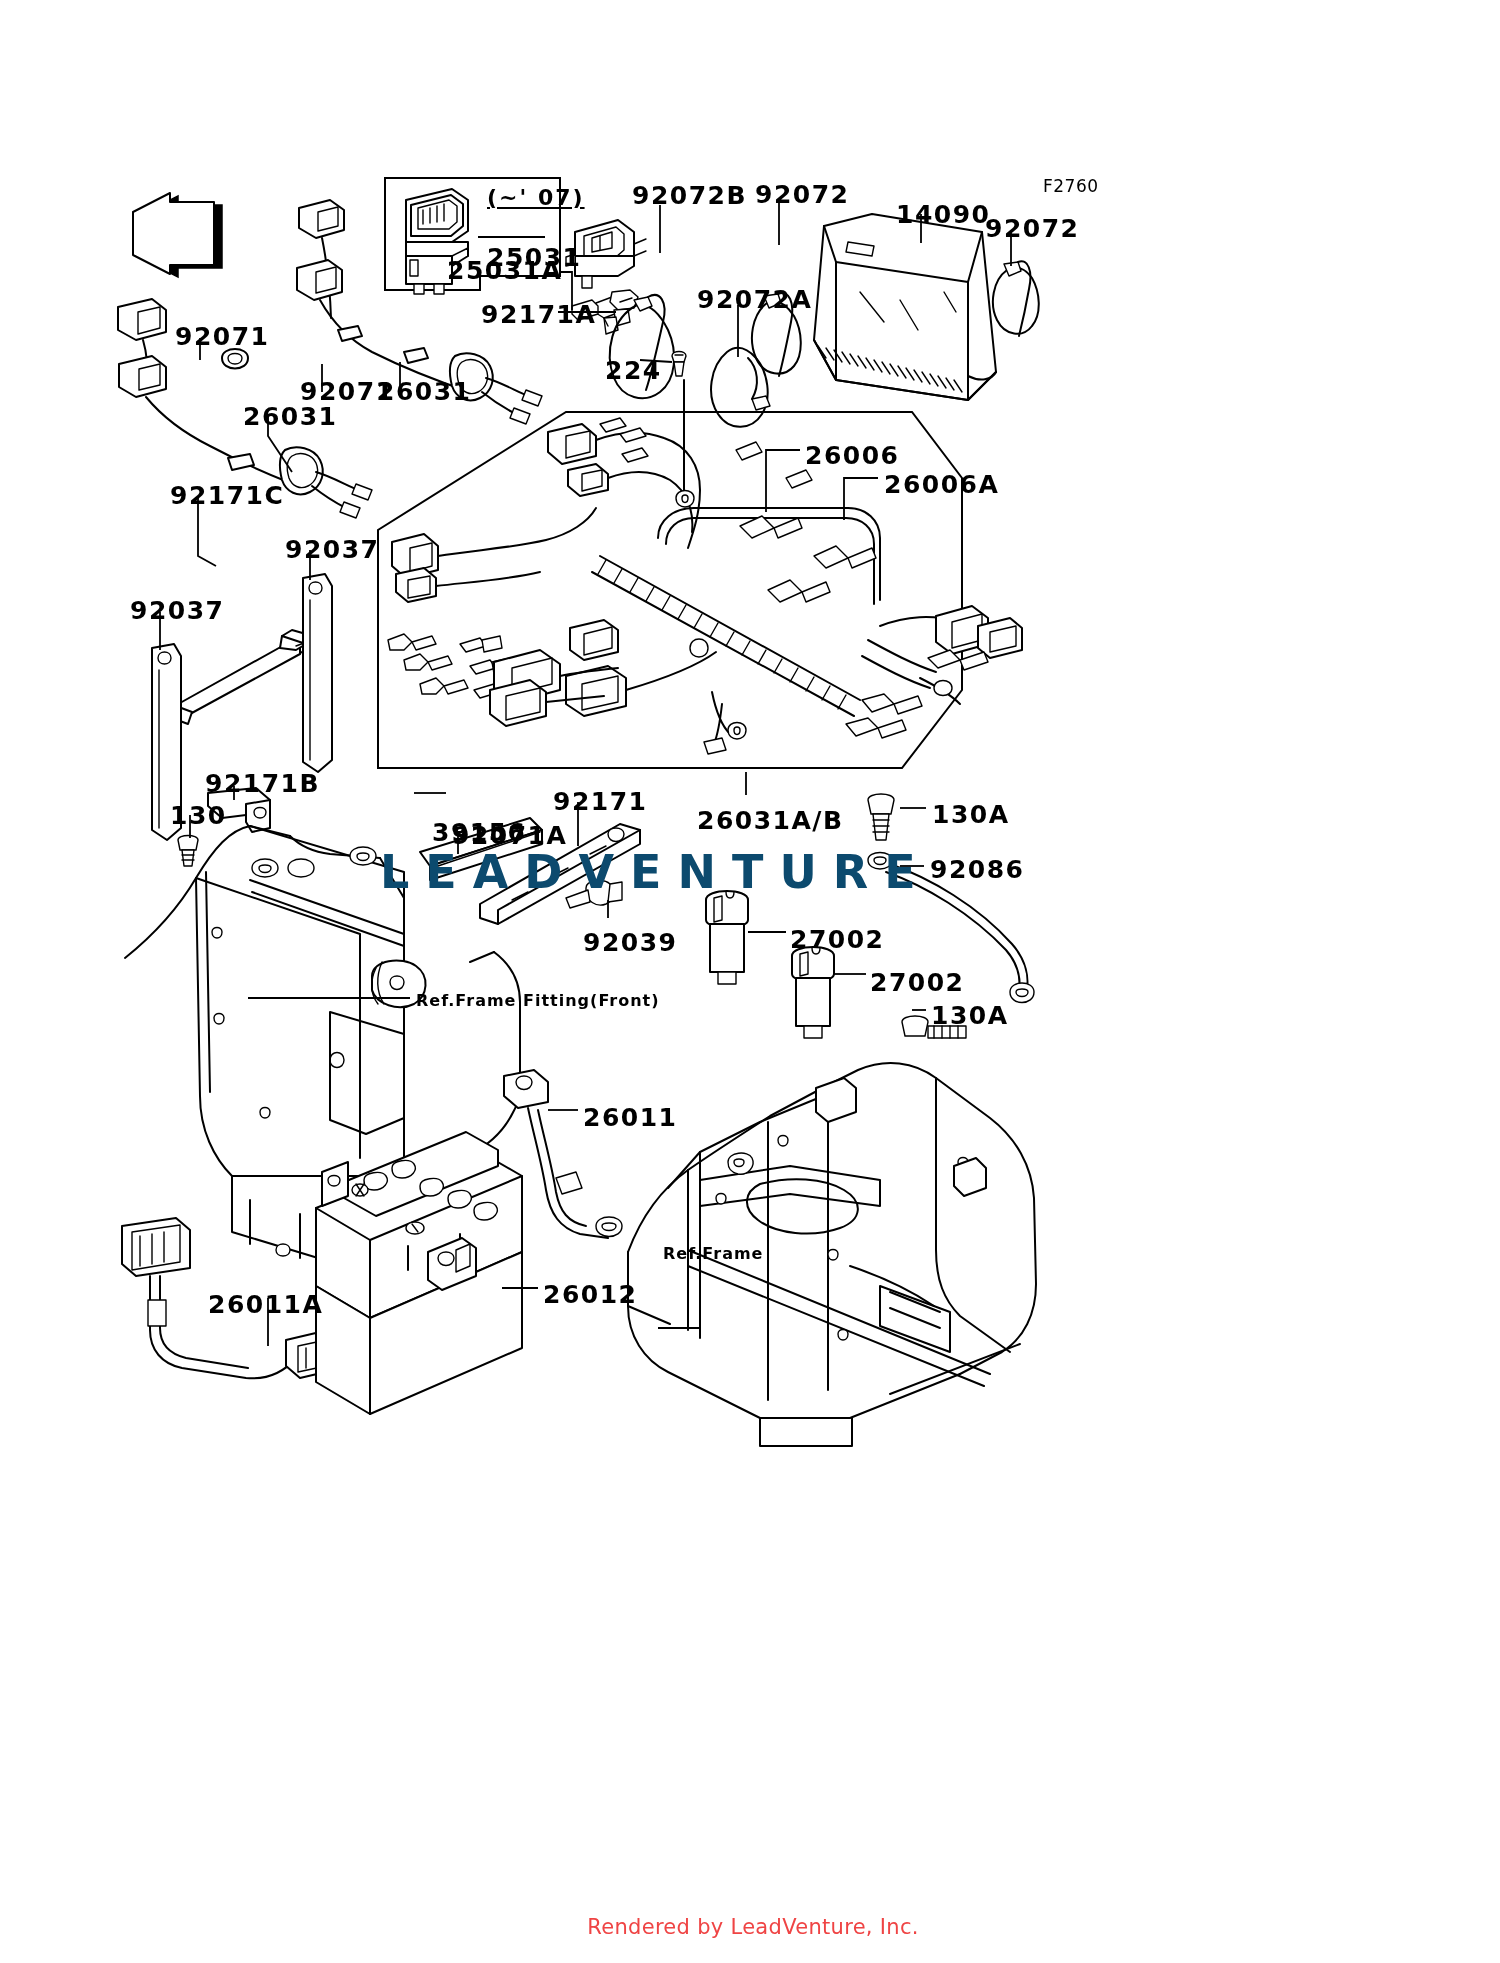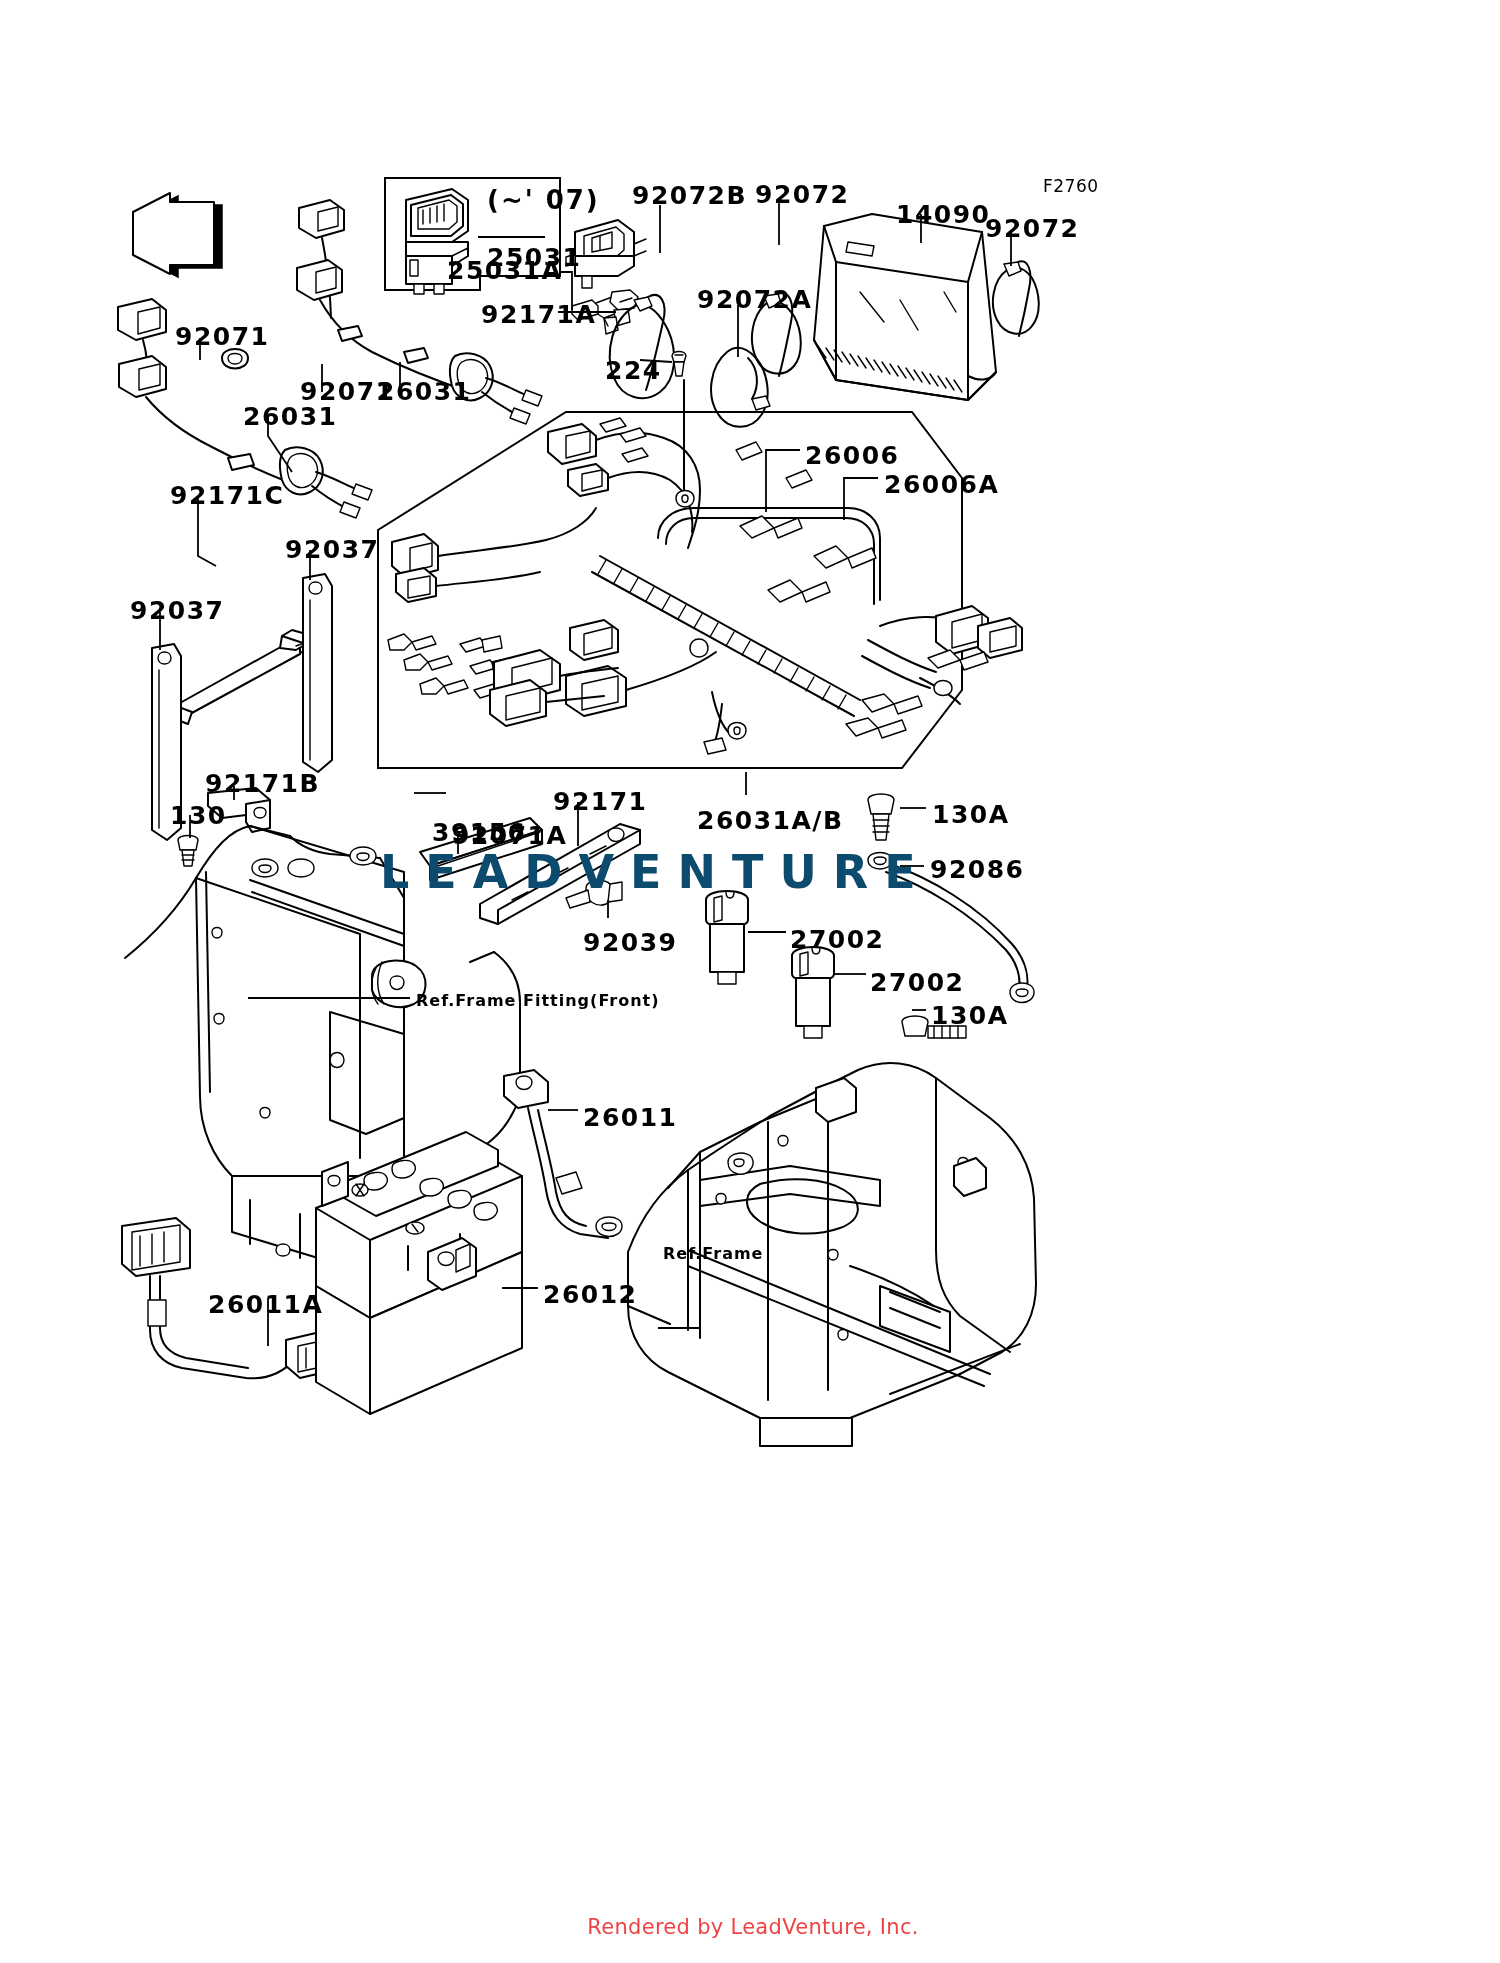--- a/index.html
+++ b/index.html
@@ -39,22 +39,23 @@
     font-size: 17px;
     letter-spacing: 0.5px;
     font-weight: normal;
     margin-left: 48px;
   }
   .lbl-ref {
     font-size: 16px;
     letter-spacing: 1px;
   }
   .lbl-variant {
-    font-size: 26px;
+    font-size: 22px;
     letter-spacing: 2px;
+    text-decoration: underline;
   }
   .footer-credit {
     position: absolute;
     left: 3px;
     top: 1915px;
     width: 1500px;
     text-align: center;
     font-family: "DejaVu Sans", sans-serif;
     font-size: 21px;
     color: #ef4444;

